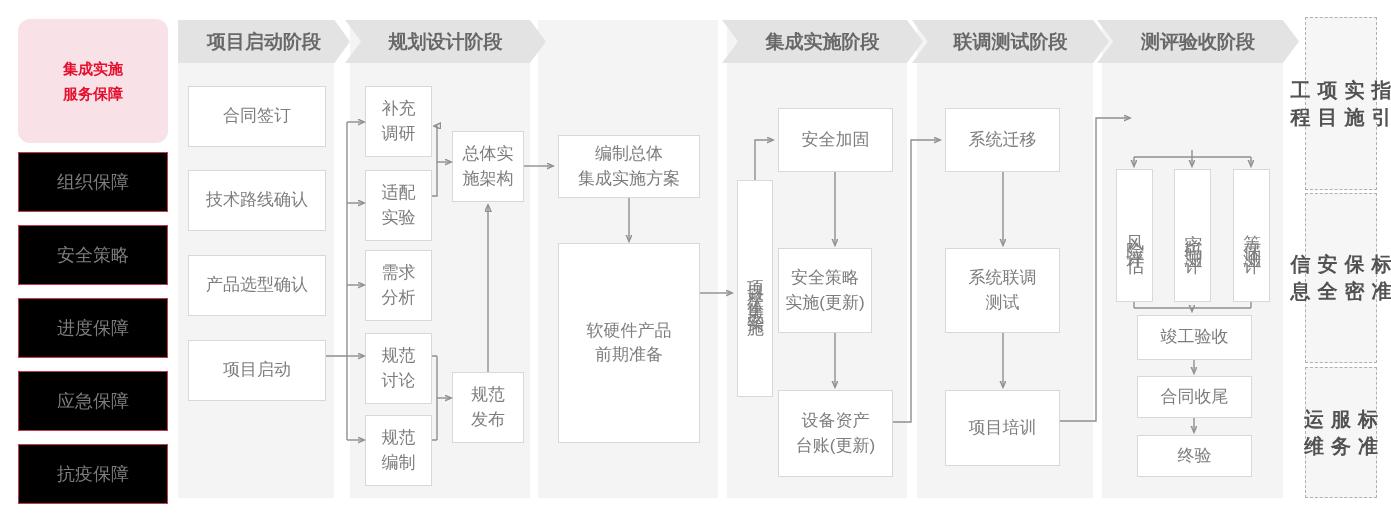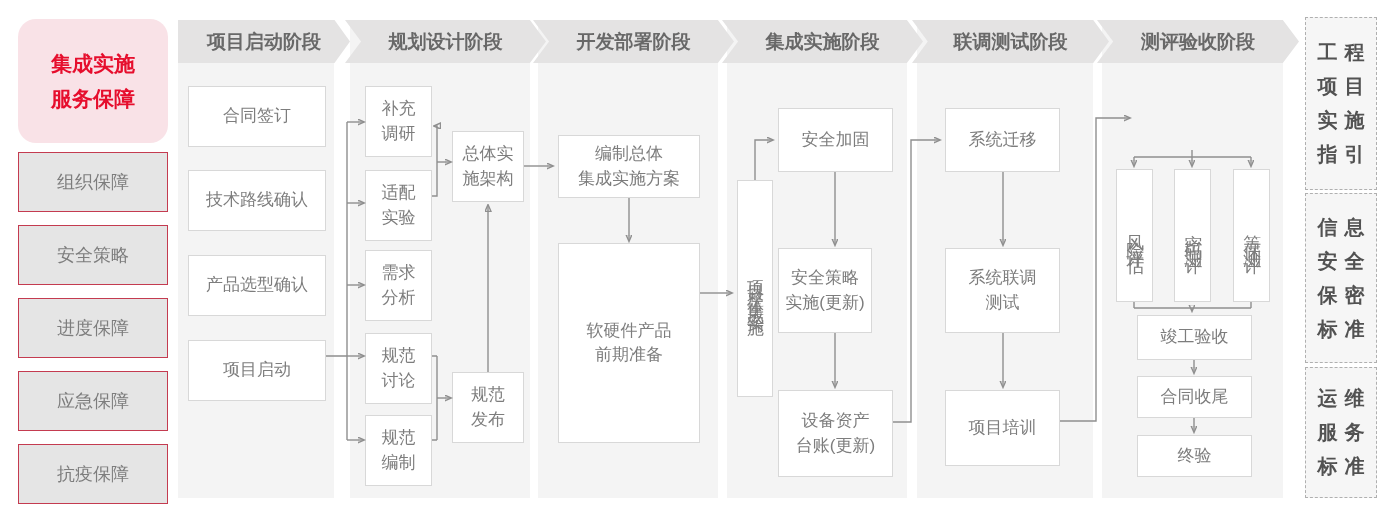--- a/index.html
+++ b/index.html
@@ -1,45 +1,45 @@
 <!DOCTYPE html>
 <html><head>
 <meta charset="utf-8">
 <style>
   html,body{margin:0;padding:0;background:#ffffff;}
   body{font-family:"Liberation Sans","DejaVu Sans",sans-serif;}
   #canvas{position:relative;width:1391px;height:515px;background:#fff;overflow:hidden;}
 
   
   .title-box{position:absolute;left:18px;top:19px;width:150px;height:124px;
-    background:#f9e2e7;border-radius:18px;color:#e60e2d;font-weight:bold;
-    font-size:21px;line-height:1.68;display:flex;align-items:center;justify-content:center;
+    background:#f9e2e7;border-radius:12px;color:#e60e2d;font-weight:bold;
+    font-size:15px;line-height:1.68;display:flex;align-items:center;justify-content:center;
     text-align:center;white-space:pre-line;}
-  .side-item{position:absolute;left:18px;width:150px;height:60px;background:#e5e5e5;
+  .side-item{position:absolute;left:18px;width:150px;height:60px;background:#000000;
     border:1.5px solid #c43b50;color:#7d7d7d;font-size:18px;
     display:flex;align-items:center;justify-content:center;box-sizing:border-box;}
 
   
   .panel{position:absolute;top:20px;height:478px;background:#f4f4f4;}
   .chev{position:absolute;top:20px;height:43px;background:#e4e3e3;color:#686868;
     font-weight:bold;font-size:19px;display:flex;align-items:center;justify-content:center;
     clip-path:polygon(0 0,92% 0,100% 50%,92% 100%,0 100%,8% 50%);}
   .chev-first{clip-path:polygon(0 0,91% 0,100% 50%,91% 100%,0 100%);}
 
   
   .fbox{position:absolute;background:#fff;border:1px solid #d8d8d8;color:#7d7d7d;
     font-size:17px;line-height:1.42;display:flex;align-items:center;justify-content:center;
     text-align:center;white-space:pre-line;box-sizing:border-box;}
   .vbox{writing-mode:vertical-rl;text-orientation:upright;letter-spacing:0.32em;
     white-space:normal;}
   .vbox-sm{font-size:18px;letter-spacing:0.42em;}
 
   
   .std-box{position:absolute;left:1305px;width:72px;background:#f6f6f6;
-    border:1px dashed #b0b0b0;display:flex;flex-direction:column;align-items:center;
+    border:1px dashed #b0b0b0;display:flex;flex-direction:row;align-items:center;
     justify-content:center;gap:7px;color:#525252;font-weight:bold;font-size:20px;
     box-sizing:border-box;}
   .std-row{letter-spacing:0.35em;margin-right:-0.35em;}
 
   
   #wires{position:absolute;left:0;top:0;pointer-events:none;}
   #wires path{fill:none;stroke:#8f8f8f;stroke-width:1.4;}
 </style>
 </head>
 <body>
@@ -58,21 +58,20 @@
 
   <div class="panel" style="left:178px;width:156px"></div>
   <div class="panel" style="left:350px;width:180px"></div>
   <div class="panel" style="left:538px;width:180px"></div>
   <div class="panel" style="left:727px;width:180px"></div>
   <div class="panel" style="left:917px;width:176px"></div>
   <div class="panel" style="left:1102px;width:181px"></div>
 
   <div class="chev chev-first" style="left:178px;width:172px">项目启动阶段</div>
   <div class="chev" style="left:345px;width:201px">规划设计阶段</div>
-  <div class="chev" style="left:533px;width:201px">开发部署阶段</div>
   <div class="chev" style="left:722px;width:201px">集成实施阶段</div>
   <div class="chev" style="left:912px;width:197px">联调测试阶段</div>
   <div class="chev" style="left:1097px;width:202px">测评验收阶段</div>
 
   <div class="fbox" style="left:188px;top:86px;width:138px;height:61px">合同签订</div>
   <div class="fbox" style="left:188px;top:170px;width:138px;height:61px">技术路线确认</div>
   <div class="fbox" style="left:188px;top:255px;width:138px;height:61px">产品选型确认</div>
   <div class="fbox" style="left:188px;top:340px;width:138px;height:61px">项目启动</div>
 
   <div class="fbox" style="left:365px;top:86px;width:67px;height:71px">补充

